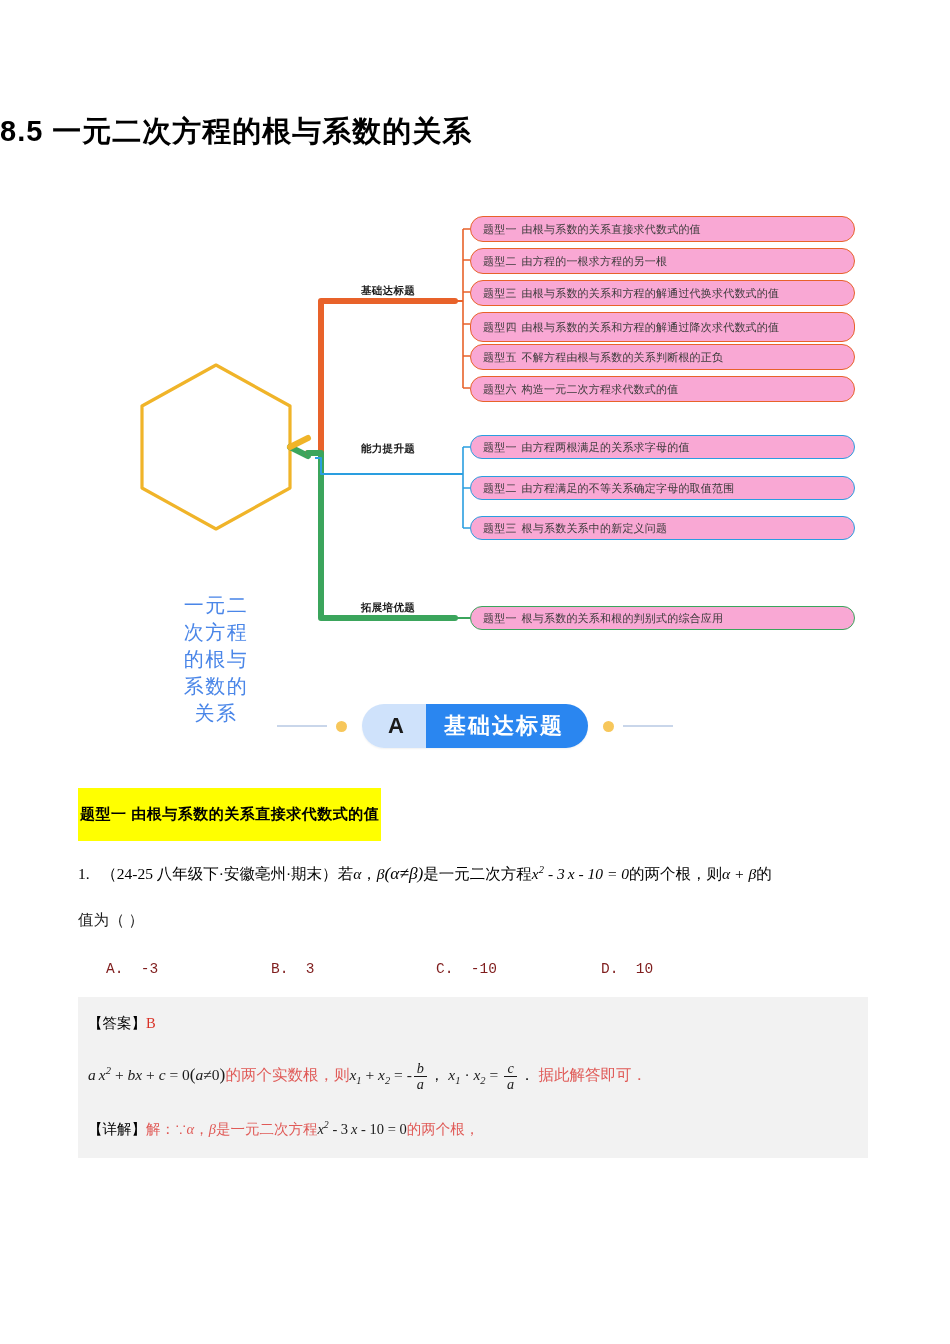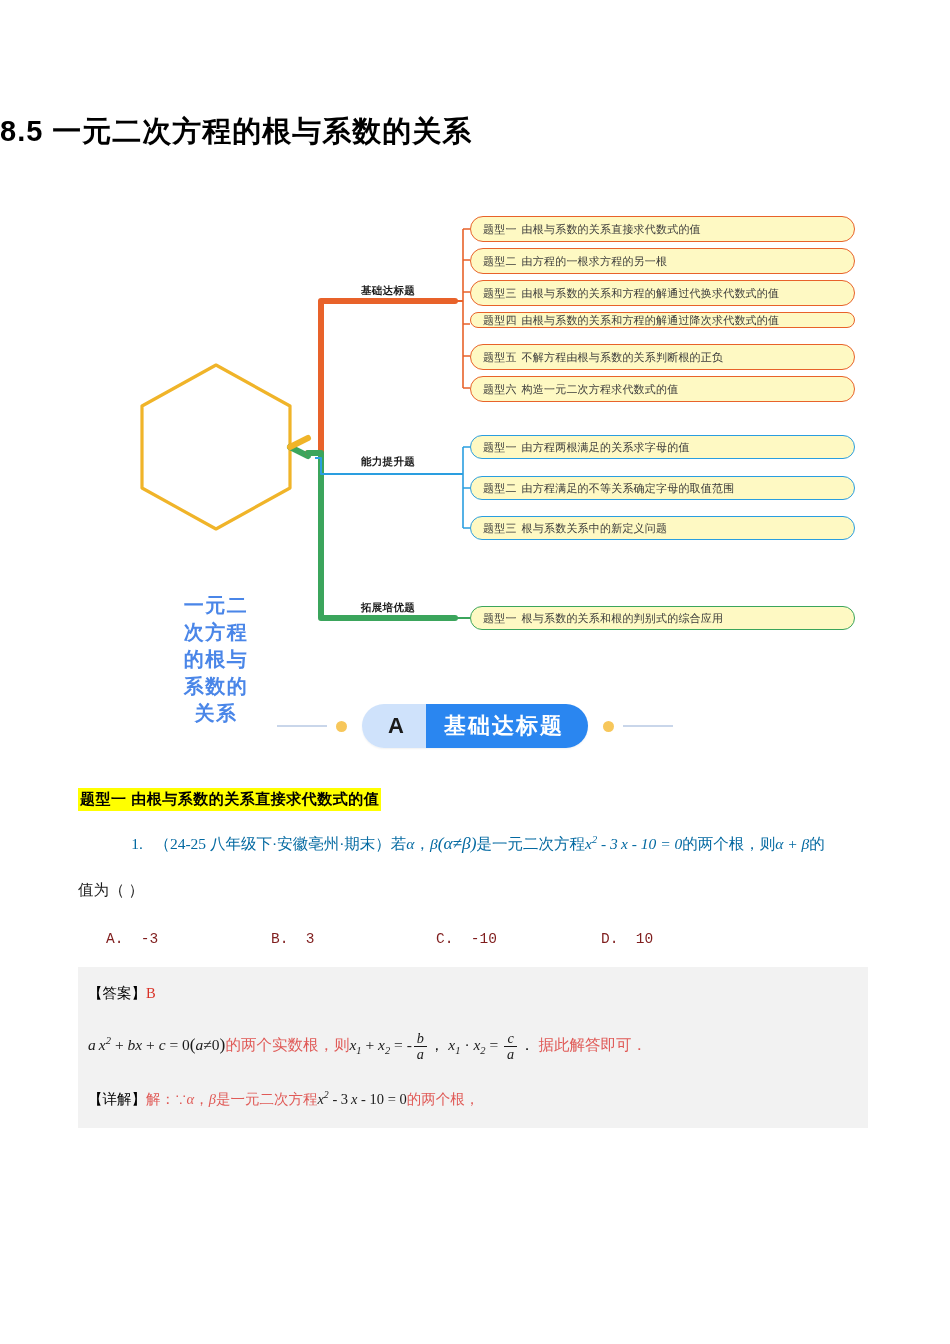--- a/index.html
+++ b/index.html
@@ -43,42 +43,42 @@
     left: 0;
     top: 0;
   }
   .hex-label {
     position: absolute;
     left: 118px;
     top: 382px;
     width: 196px;
     text-align: center;
     font-family: "Liberation Sans", "DejaVu Sans", sans-serif;
-    font-weight: bold;
+    font-weight: normal;
     font-size: 20px;
     line-height: 27px;
     color: #4a86e8;
     letter-spacing: 1.5px;
   }
   .branch-label {
     position: absolute;
     font-family: "Liberation Sans", "DejaVu Sans", sans-serif;
     font-weight: bold;
     font-size: 10.5px;
     color: #1a1a1a;
     white-space: nowrap;
     letter-spacing: 0.3px;
   }
   .node-box {
     position: absolute;
     box-sizing: border-box;
     border-radius: 13px;
     border-width: 1.4px;
     border-style: solid;
-    background: #fef9c3;
+    background: #f9a8d4;
     display: flex;
     align-items: center;
     padding-left: 12px;
     font-family: "Liberation Sans", "DejaVu Sans", sans-serif;
     font-size: 11px;
     color: #3a3a3a;
     white-space: nowrap;
     letter-spacing: 0.2px;
   }
   .node-box .nb-kind { margin-right: 5px; }
@@ -145,29 +145,28 @@
     top: 788px;
     width: 800px;
   }
   .type-heading {
     font-family: "Liberation Sans", "DejaVu Sans", sans-serif;
     font-weight: bold;
     font-size: 15px;
     color: #000;
     background: #ffff00;
     display: inline-block;
-    padding: 2px 2px;
+    padding: 17px 2px;
     letter-spacing: 0.5px;
   }
   .q-line {
     font-size: 15.5px;
     line-height: 30px;
     margin-top: 14px;
-    color: #0369a1;
-    text-align: center;
+    color: #000000;
   }
   .q-line2 {
     font-size: 15.5px;
     line-height: 30px;
     margin-top: 16px;
     color: #1a1a1a;
   }
   .options {
     margin-top: 26px;
     display: flex;
@@ -250,36 +249,36 @@
 
   <div class="hex-label">
     <div>一元二</div>
     <div>次方程</div>
     <div>的根与</div>
     <div>系数的</div>
     <div>关系</div>
   </div>
 
   <div class="branch-label" style="left:361px; top:74px;">基础达标题</div>
-  <div class="branch-label" style="left:361px; top:245px;">能力提升题</div>
+  <div class="branch-label" style="left:361px; top:232px;">能力提升题</div>
   <div class="branch-label" style="left:361px; top:391px;">拓展培优题</div>
 
   <div class="node-box" style="left:470px; top:6px; width:385px; height:26px; border-color:#e8622a;">
     <span class="nb-kind">题型一</span>
     <span>由根与系数的关系直接求代数式的值</span>
   </div>
   <div class="node-box" style="left:470px; top:38px; width:385px; height:26px; border-color:#e8622a;">
     <span class="nb-kind">题型二</span>
     <span>由方程的一根求方程的另一根</span>
   </div>
   <div class="node-box" style="left:470px; top:70px; width:385px; height:26px; border-color:#e8622a;">
     <span class="nb-kind">题型三</span>
     <span>由根与系数的关系和方程的解通过代换求代数式的值</span>
   </div>
-  <div class="node-box" style="left:470px; top:102px; width:385px; height:16px; border-color:#e8622a;">
+  <div class="node-box" style="left:470px; top:102px; width:385px; height:30px; border-color:#e8622a;">
     <span class="nb-kind">题型四</span>
     <span>由根与系数的关系和方程的解通过降次求代数式的值</span>
   </div>
   <div class="node-box" style="left:470px; top:134px; width:385px; height:26px; border-color:#e8622a;">
     <span class="nb-kind">题型五</span>
     <span>不解方程由根与系数的关系判断根的正负</span>
   </div>
   <div class="node-box" style="left:470px; top:166px; width:385px; height:26px; border-color:#e8622a;">
     <span class="nb-kind">题型六</span>
     <span>构造一元二次方程求代数式的值</span>

